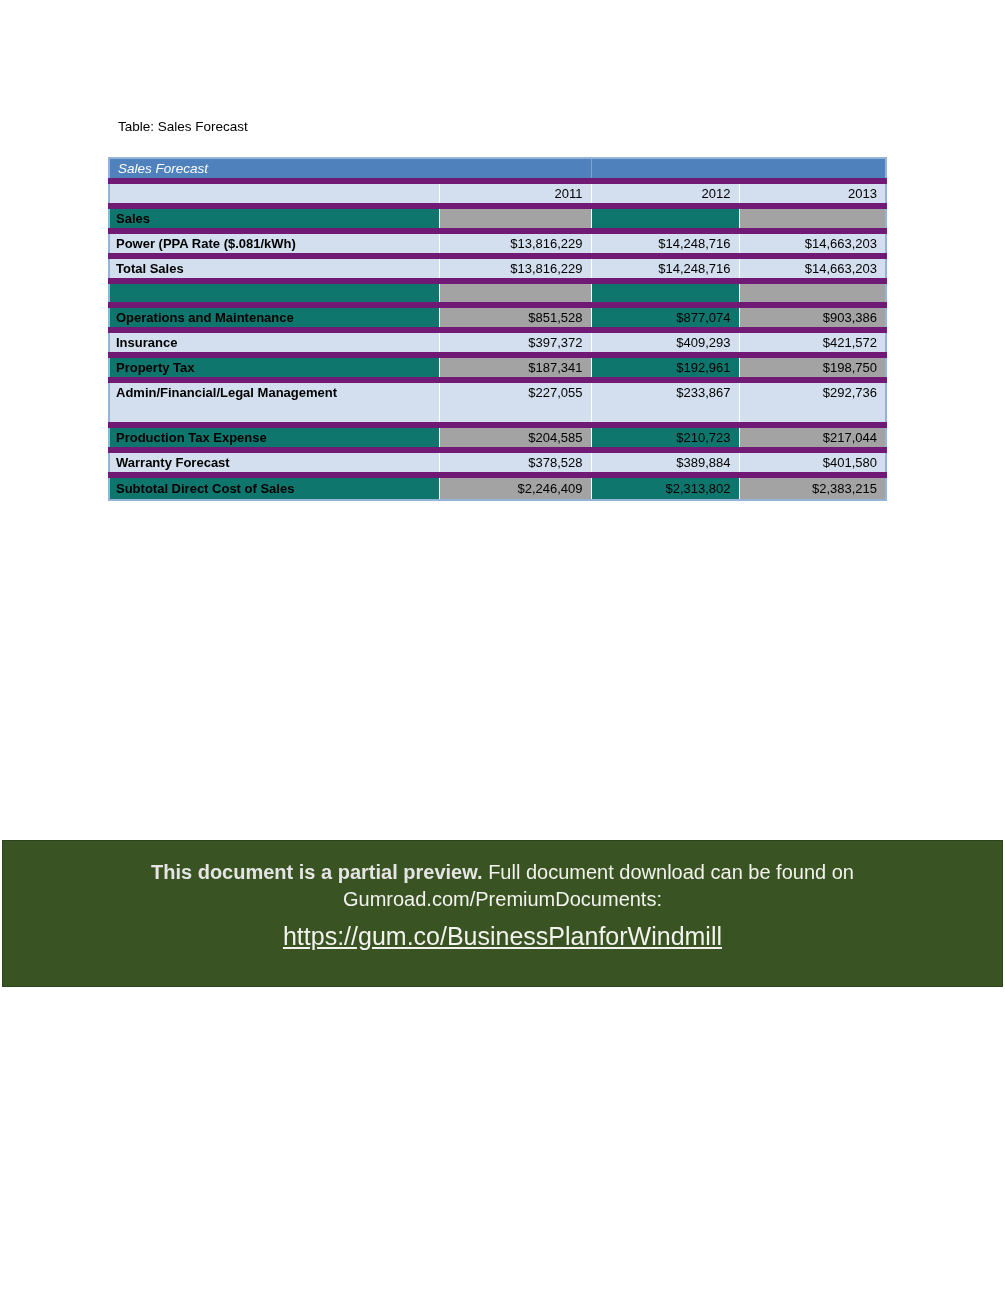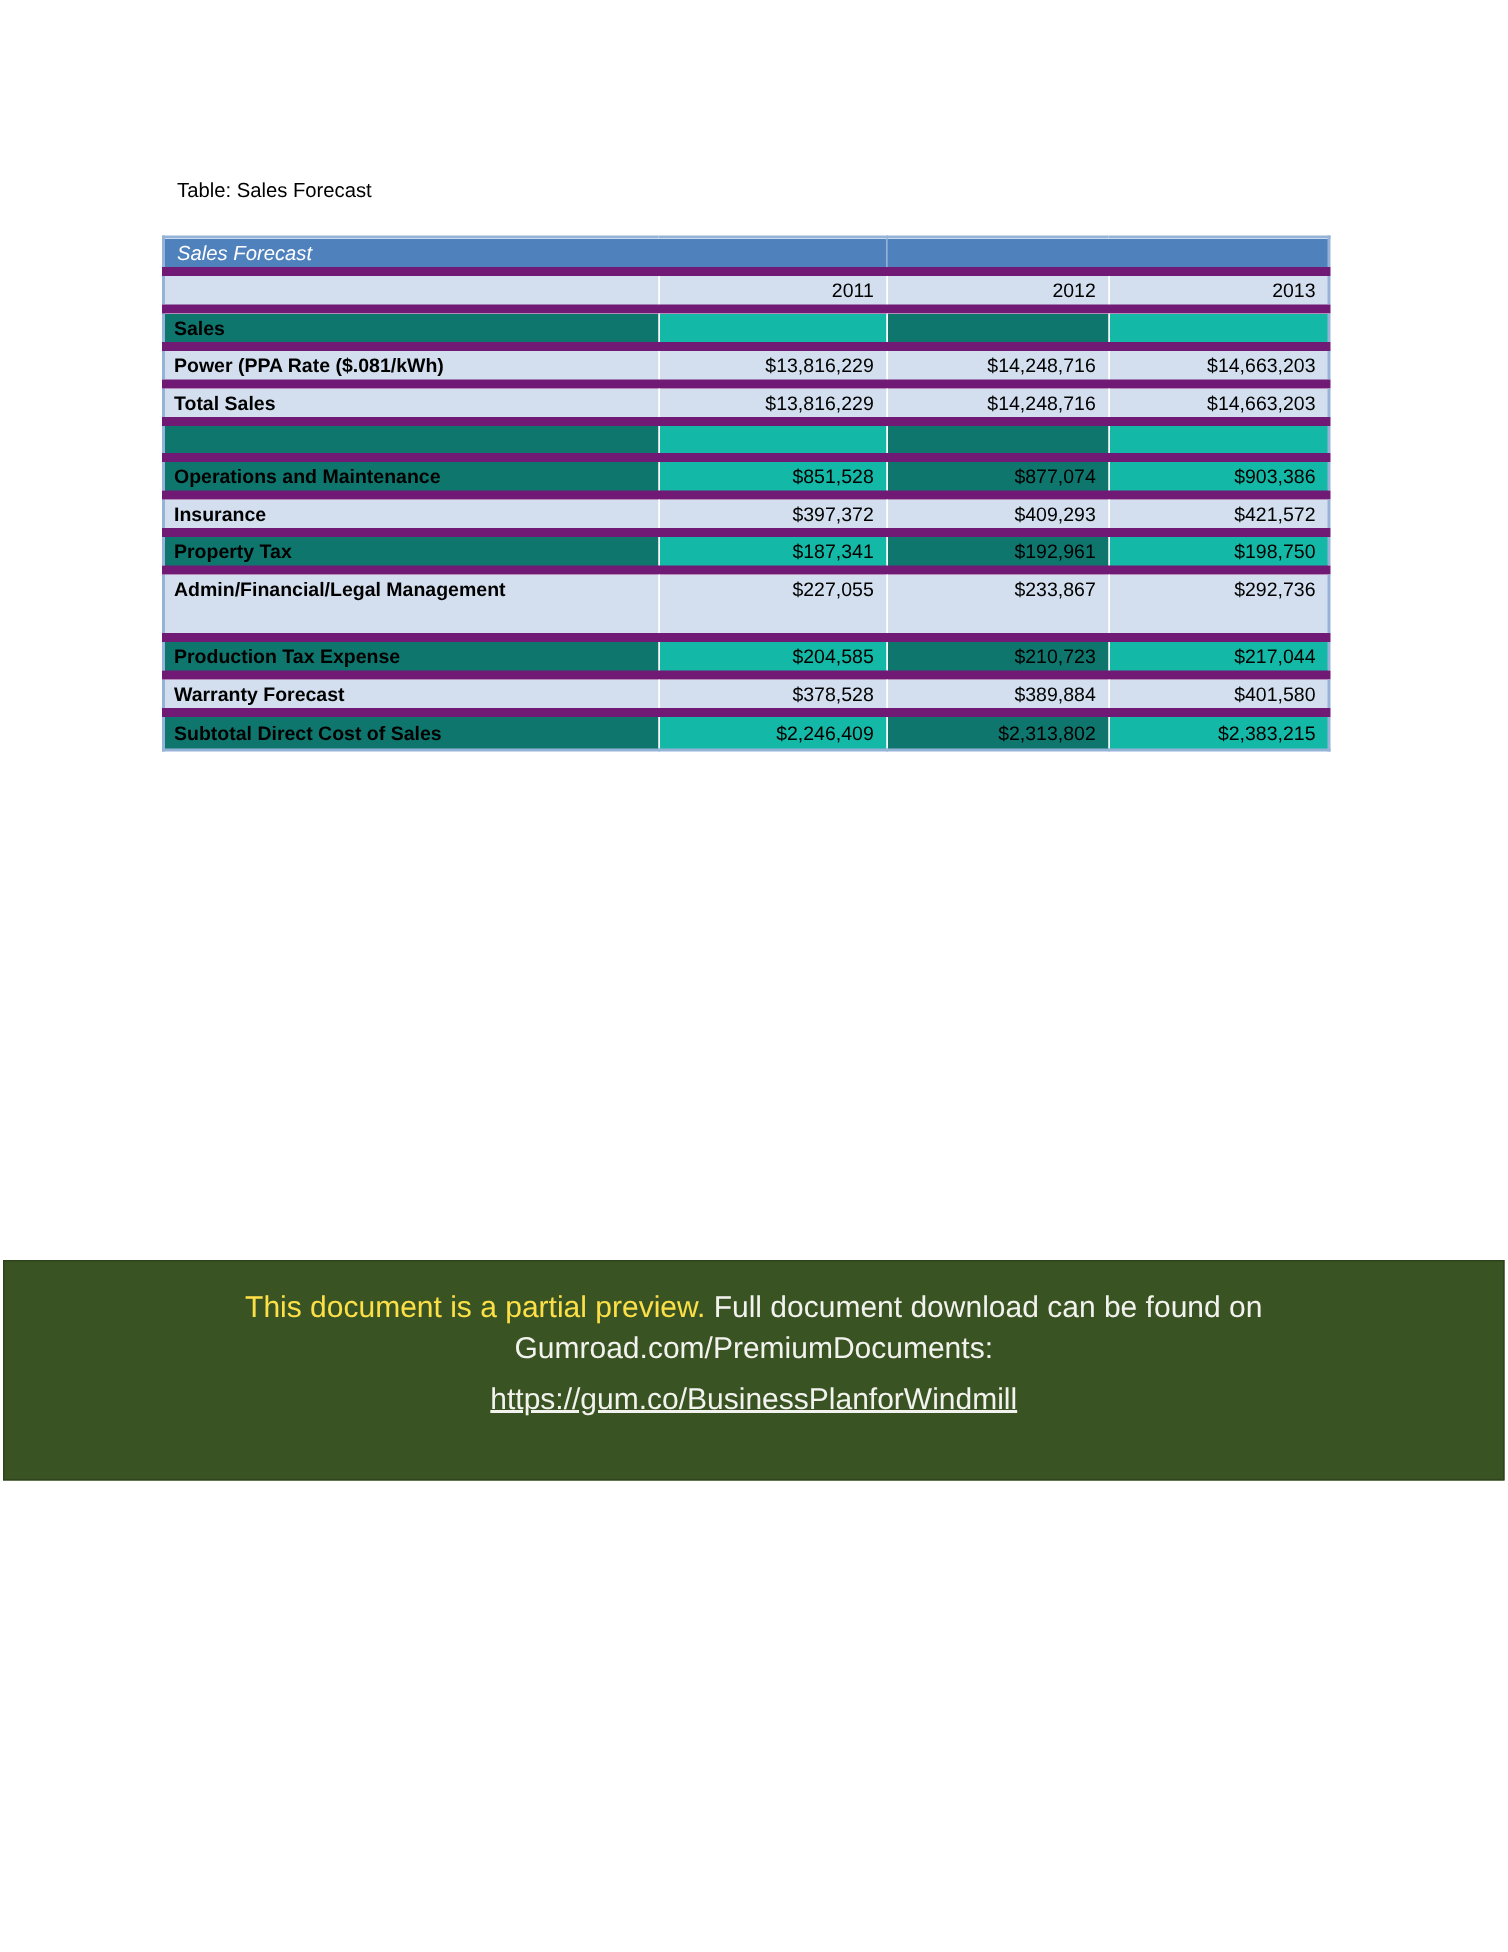--- a/index.html
+++ b/index.html
@@ -45,21 +45,21 @@
     font-weight: normal;
     font-style: italic;
     font-size: 13.5px;
     border-top: none;
     padding-left: 8px;
   }
   table.sf tr.head td.hdr2 { border-left: 1px solid #7da2cf; }
   td.lbl { font-weight: bold; text-align: left; }
   td.val { text-align: right; }
   tr.band td { background: #d3dfee; }
-  tr.alt td.c1, tr.alt td.c3 { background: #14b8a6; }
+  tr.alt td.c1, tr.alt td.c3 { background: #a3a3a3; }
   tr.alt td.c0, tr.alt td.c2 { background: #0f766e; }
   tr.top td { vertical-align: top; }
   tr.r22 { height: 22px; }
   tr.r23 { height: 23px; }
   tr.r24 { height: 24px; }
   tr.r25 { height: 25px; }
   tr.r45 { height: 45px; }
   
   .banner {
     position: absolute;
@@ -72,22 +72,22 @@
     color: #f2f2ee;
     text-align: center;
   }
   .banner .line {
     max-width: 900px;
     margin: 0 auto;
     padding-top: 18px;
     font-size: 20px;
     line-height: 27px;
   }
-  .banner .bold { font-weight: normal; color: #fde047; }
-  .banner .linkline { margin-top: 9px; font-size: 20px; }
+  .banner .bold { font-weight: bold; color: #e5e5e5; }
+  .banner .linkline { margin-top: 9px; font-size: 25px; }
   .banner a {
     color: #f2f2ee;
     text-decoration: underline;
   }
   
   .watermark {
     position: absolute;
     left: 744px;
     top: 1270px;
     width: 249px;

